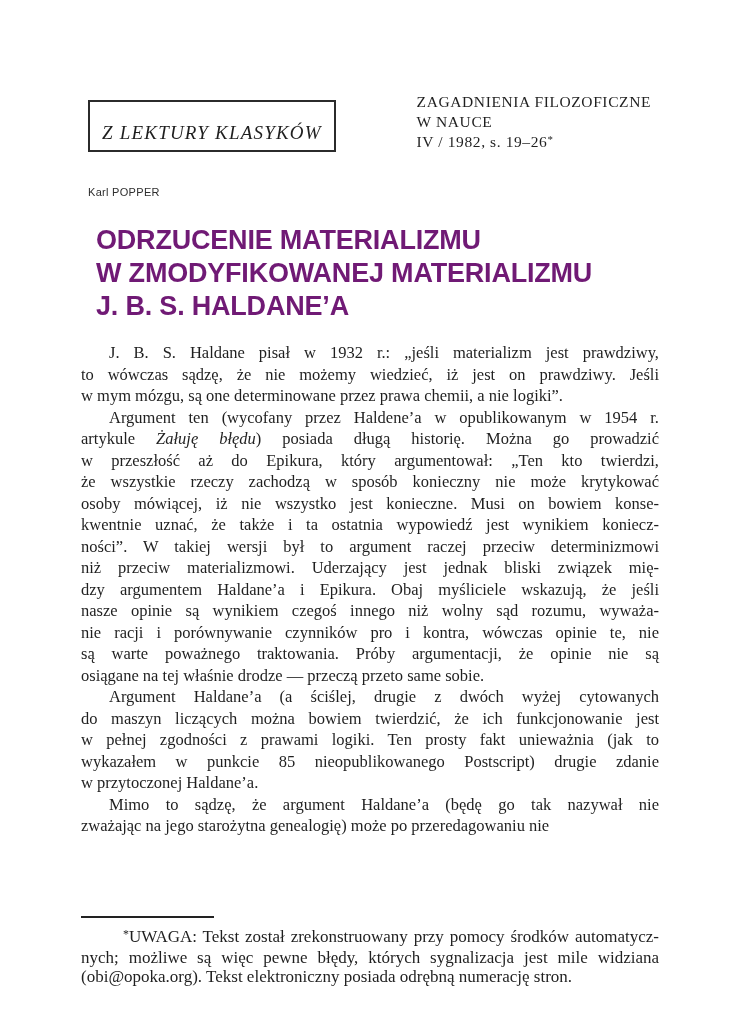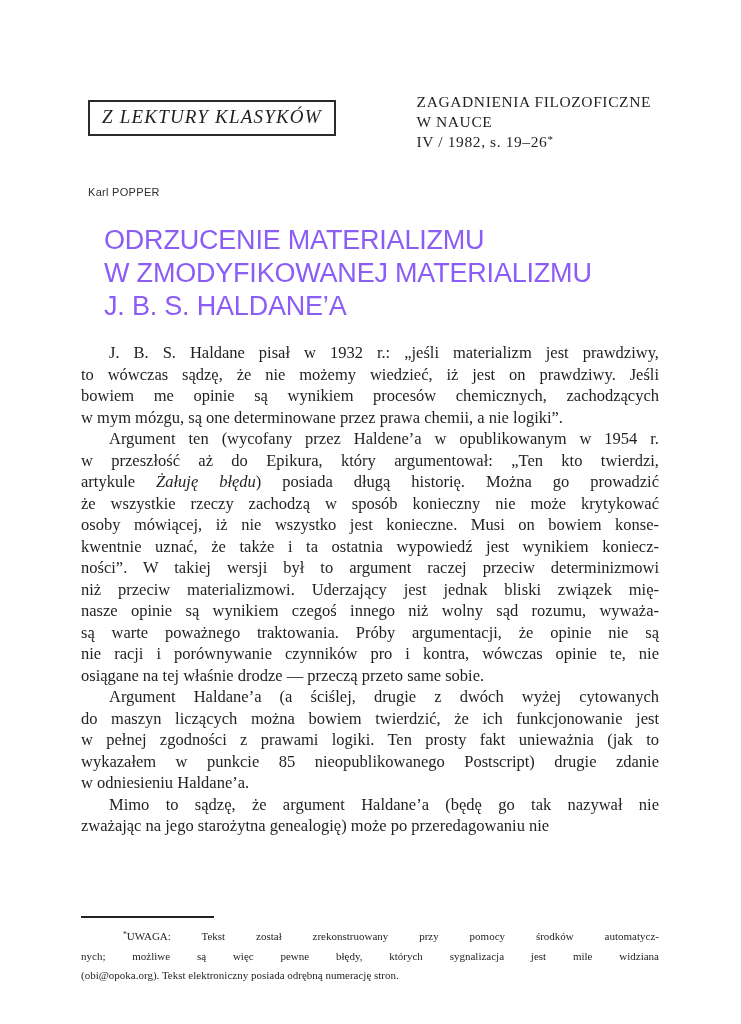--- a/index.html
+++ b/index.html
@@ -14,21 +14,21 @@
     background: #ffffff;
     color: #1f1f1f;
     overflow: hidden;
     font-family: "Liberation Serif", serif;
   }
   .rubric-box {
     position: absolute;
     left: 88px;
     top: 100px;
     border: 2px solid #2b2b2b;
-    padding: 4px 12px 6px 12px;
+    padding: 20px 12px 6px 12px;
     font-family: "Liberation Serif", serif;
     font-style: italic;
     font-size: 19px;
     letter-spacing: 1.2px;
     color: #1f1f1f;
     white-space: nowrap;
   }
   .journal {
     position: absolute;
     right: 90px;
@@ -44,28 +44,28 @@
     position: absolute;
     left: 88px;
     top: 186px;
     font-family: "Liberation Sans", sans-serif;
     font-size: 11px;
     letter-spacing: 0.3px;
     color: #2e2e2e;
   }
   .title {
     position: absolute;
-    left: 104px;
+    left: 96px;
     top: 224px;
     font-family: "Liberation Sans", sans-serif;
-    font-weight: 400;
+    font-weight: 700;
     font-size: 27px;
     line-height: 33px;
     letter-spacing: -0.2px;
-    color: #8b5cf6;
+    color: #701a75;
   }
   .body-text {
     position: absolute;
     left: 81px;
     top: 342px;
     width: 578px;
     font-family: "Liberation Serif", serif;
     font-size: 16.5px;
     line-height: 21.5px;
     color: #1f1f1f;
@@ -76,21 +76,21 @@
     top: 916px;
     width: 133px;
     border-top: 2px solid #222222;
   }
   .footnote {
     position: absolute;
     left: 81px;
     top: 927px;
     width: 578px;
     font-family: "Liberation Serif", serif;
-    font-size: 11px;
+    font-size: 17px;
     line-height: 19px;
     color: #1f1f1f;
   }
   .tline {
     text-align: justify;
     text-align-last: justify;
   }
   .tline.last {
     text-align-last: left;
   }
@@ -128,43 +128,43 @@
   <div class="title" id="article-title">
       <div><span>ODRZUCENIE MATERIALIZMU</span></div>
       <div><span>W ZMODYFIKOWANEJ MATERIALIZMU</span></div>
       <div><span>J. B. S. HALDANE’A</span></div>
     </div>
 
   <div class="body-text" id="body-text">
       <div>
         <div class="tline indent"><span>J. B. S. Haldane pisał w 1932 r.: „jeśli materializm jest prawdziwy,</span></div>
         <div class="tline"><span>to wówczas sądzę, że nie możemy wiedzieć, iż jest on prawdziwy. Jeśli</span></div>
-        <div class="tline"><span>bowiem me opinie są wynikiem procesów chemicznych, zachodzących</span></div>
         <div class="tline last"><span>w mym mózgu, są one determinowane przez prawa chemii, a nie logiki”.</span></div>
       </div>
       <div>
         <div class="tline indent"><span>Argument ten (wycofany przez Haldene’a w opublikowanym w 1954 r.</span></div>
+        <div class="tline"><span>artykule </span><span class="it">Żałuję błędu</span><span>) posiada długą historię. Można go prowadzić</span></div>
         <div class="tline"><span>w przeszłość aż do Epikura, który argumentował: „Ten kto twierdzi,</span></div>
-        <div class="tline"><span>artykule </span><span class="it">Żałuję błędu</span><span>) posiada długą historię. Można go prowadzić</span></div>
         <div class="tline"><span>że wszystkie rzeczy zachodzą w sposób konieczny nie może krytykować</span></div>
         <div class="tline"><span>osoby mówiącej, iż nie wszystko jest konieczne. Musi on bowiem konse-</span></div>
         <div class="tline"><span>kwentnie uznać, że także i ta ostatnia wypowiedź jest wynikiem koniecz-</span></div>
         <div class="tline"><span>ności”. W takiej wersji był to argument raczej przeciw determinizmowi</span></div>
         <div class="tline"><span>niż przeciw materializmowi. Uderzający jest jednak bliski związek mię-</span></div>
+        <div class="tline"><span>dzy argumentem Haldane’a i Epikura. Obaj myśliciele wskazują, że jeśli</span></div>
         <div class="tline"><span>nasze opinie są wynikiem czegoś innego niż wolny sąd rozumu, wyważa-</span></div>
+        <div class="tline"><span>nie racji i porównywanie czynników pro i kontra, wówczas opinie te, nie</span></div>
         <div class="tline"><span>są warte poważnego traktowania. Próby argumentacji, że opinie nie są</span></div>
-        <div class="tline"><span>nie racji i porównywanie czynników pro i kontra, wówczas opinie te, nie</span></div>
         <div class="tline last"><span>osiągane na tej właśnie drodze — przeczą przeto same sobie.</span></div>
       </div>
       <div>
         <div class="tline indent"><span>Argument Haldane’a (a ściślej, drugie z dwóch wyżej cytowanych</span></div>
         <div class="tline"><span>do maszyn liczących można bowiem twierdzić, że ich funkcjonowanie jest</span></div>
         <div class="tline"><span>w pełnej zgodności z prawami logiki. Ten prosty fakt unieważnia (jak to</span></div>
         <div class="tline"><span>wykazałem w punkcie 85 nieopublikowanego Postscript) drugie zdanie</span></div>
-        <div class="tline last"><span>w odniesieniu Haldane’a.</span></div>
+        <div class="tline last"><span>w przytoczonej Haldane’a.</span></div>
       </div>
       <div>
         <div class="tline indent"><span>Mimo to sądzę, że argument Haldane’a (będę go tak nazywał nie</span></div>
         <div class="tline last"><span>zważając na jego starożytna genealogię) może po przeredagowaniu nie</span></div>
       </div>
     </div>
 
   <div class="footnote-rule"></div>
 
   <div class="footnote" id="footnote">

